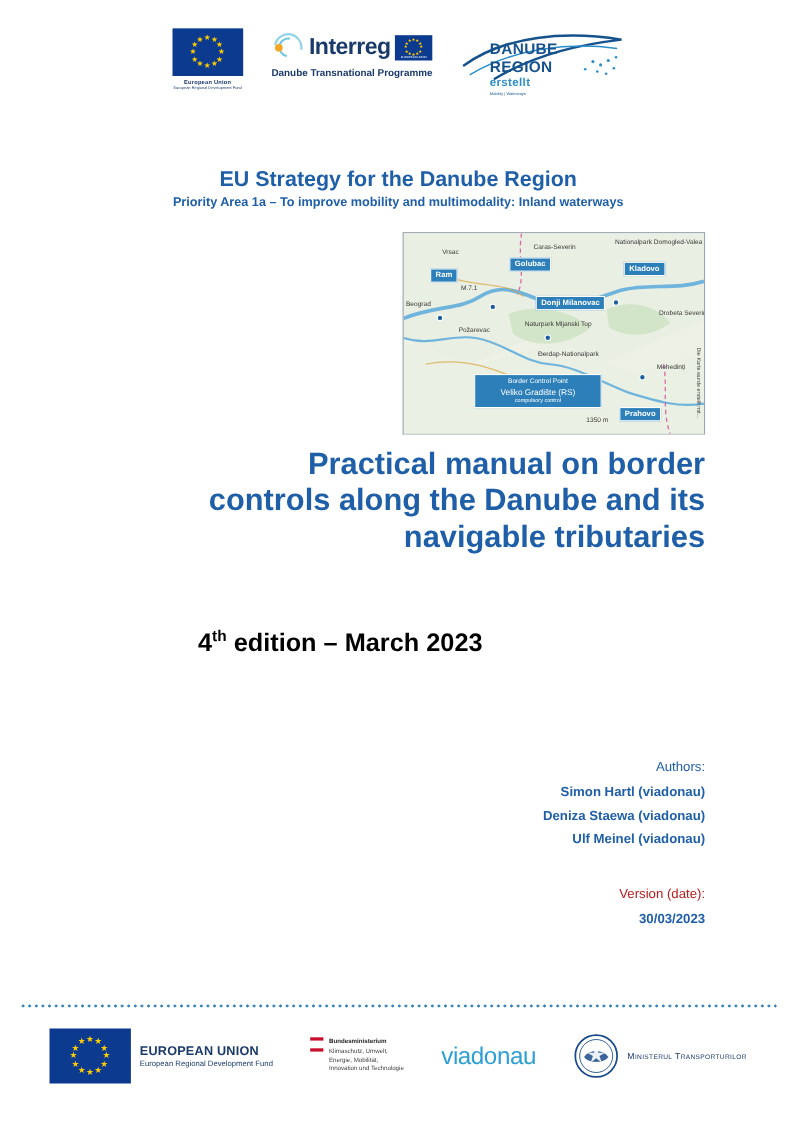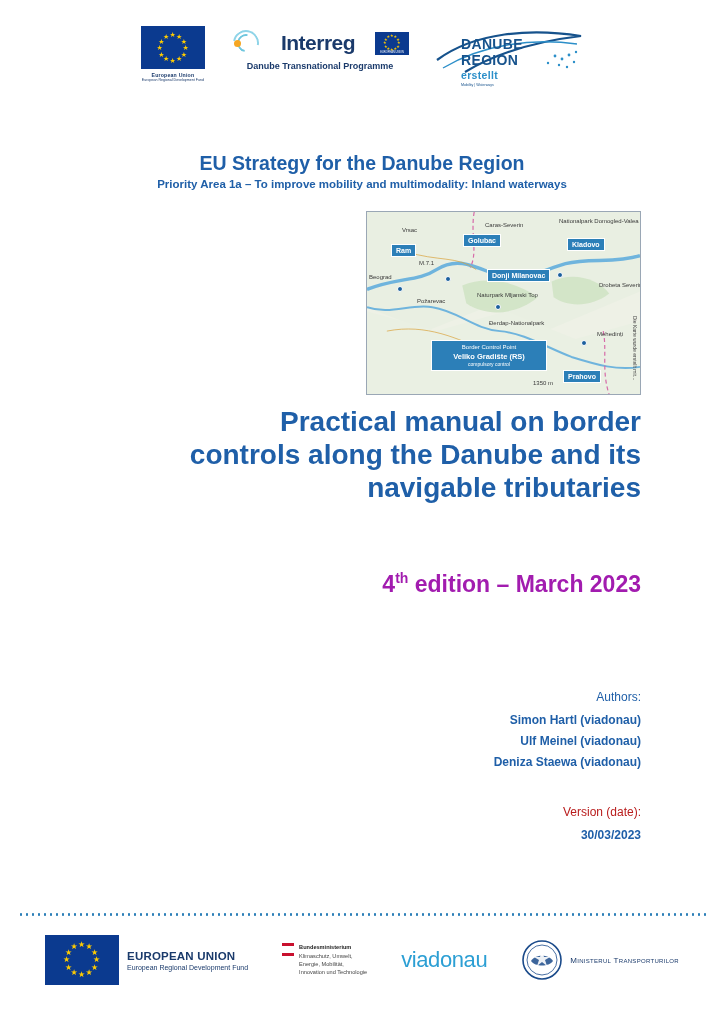--- a/index.html
+++ b/index.html
@@ -26,21 +26,21 @@
   .eu-flag .star {
     position: absolute; color: #ffcc00; font-size: 8px; line-height: 8px;
   }
   .eu-top-label {
     margin-top: 3px; font-size: 5.2px; font-weight: bold; color: #1a3a6b;
     text-align: center; letter-spacing: .2px;
   }
   .eu-top-sub { font-size: 3.6px; color: #1a3a6b; text-align: center; }
 
   .logo-interreg { display: flex; flex-direction: column; align-items: center; padding-top: 2px; }
-  .interreg-row { display: flex; align-items: center; gap: 20px; text-align: center; }
+  .interreg-row { display: flex; align-items: center; gap: 4px; text-align: center; }
   .interreg-mark { position: relative; width: 30px; height: 30px; }
   .interreg-mark .arc {
     position: absolute; border: 2px solid #8fd4e8; border-radius: 50%;
     border-bottom-color: transparent; border-left-color: transparent;
   }
   .interreg-mark .a1 { width: 26px; height: 26px; left: 2px; top: 2px; transform: rotate(-35deg); }
   .interreg-mark .a2 { width: 18px; height: 18px; left: 6px; top: 6px; transform: rotate(-35deg); border-color:#6ec6de transparent transparent #6ec6de;}
   .interreg-mark .dot {
     position: absolute; width: 7px; height: 7px; border-radius: 50%;
     background: #f5a623; left: 3px; top: 12px;
@@ -87,40 +87,40 @@
     font-family: "Liberation Sans", sans-serif;
   }
   .map-town {
     position: absolute; color: #3a3a3a; font-size: 6px; white-space: nowrap;
   }
   .map-box {
     position: absolute; background: #2c7fb8; color: #fff; border: 1px solid #fff;
     padding: 3px 6px; text-align: center; line-height: 1.25;
   }
   .map-box .t1 { font-size: 6px; }
-  .map-box .t2 { font-size: 7.5px; font-weight: bold; }
+  .map-box .t2 { font-size: 7.5px; font-weight: normal; }
   .map-box .t3 { font-size: 5px; }
   .map-dot {
     position: absolute; width: 6px; height: 6px; border-radius: 50%;
     background: #1b5f9e; border: 1px solid #fff;
   }
   .map-vert {
     position: absolute; right: 2px; top: 104px; writing-mode: vertical-rl;
     font-size: 5px; color: #444;
   }
 
   
   .title {
     position: absolute; top: 406px; left: 180px; width: 461px;
     text-align: right; font-size: 28px; line-height: 1.17;
     font-weight: bold; color: #1f5fa8;
   }
   .edition {
     position: absolute; top: 570px; left: 180px; width: 461px;
-    text-align: right; font-size: 23px; font-weight: bold; color: #a21caf;
+    text-align: left; font-size: 23px; font-weight: bold; color: #000000;
   }
   .edition sup { font-size: 14px; }
 
   
   .authors {
     position: absolute; top: 690px; left: 180px; width: 461px; text-align: right;
   }
   .authors .lbl { font-size: 12px; color: #1f5fa8; margin-bottom: 9px; }
   .authors .nm { font-size: 12px; font-weight: bold; color: #1f5fa8; margin-bottom: 7px; }
 
@@ -292,22 +292,22 @@
 
   <div class="title">Practical manual on border controls along the Danube and its navigable tributaries</div>
 
   <div class="edition">
     <span>4</span><sup>th</sup><span> edition – March 2023</span>
   </div>
 
   <div class="authors">
     <div class="lbl">Authors:</div>
     <div class="nm">Simon Hartl (viadonau)</div>
+    <div class="nm">Deniza Staewa (viadonau)</div>
     <div class="nm">Ulf Meinel (viadonau)</div>
-    <div class="nm">Deniza Staewa (viadonau)</div>
   </div>
 
   <div class="version">
     <div class="lbl">Version (date):</div>
     <div class="val">30/03/2023</div>
   </div>
 
   <div class="dotted"></div>
 
   <div class="footer">

